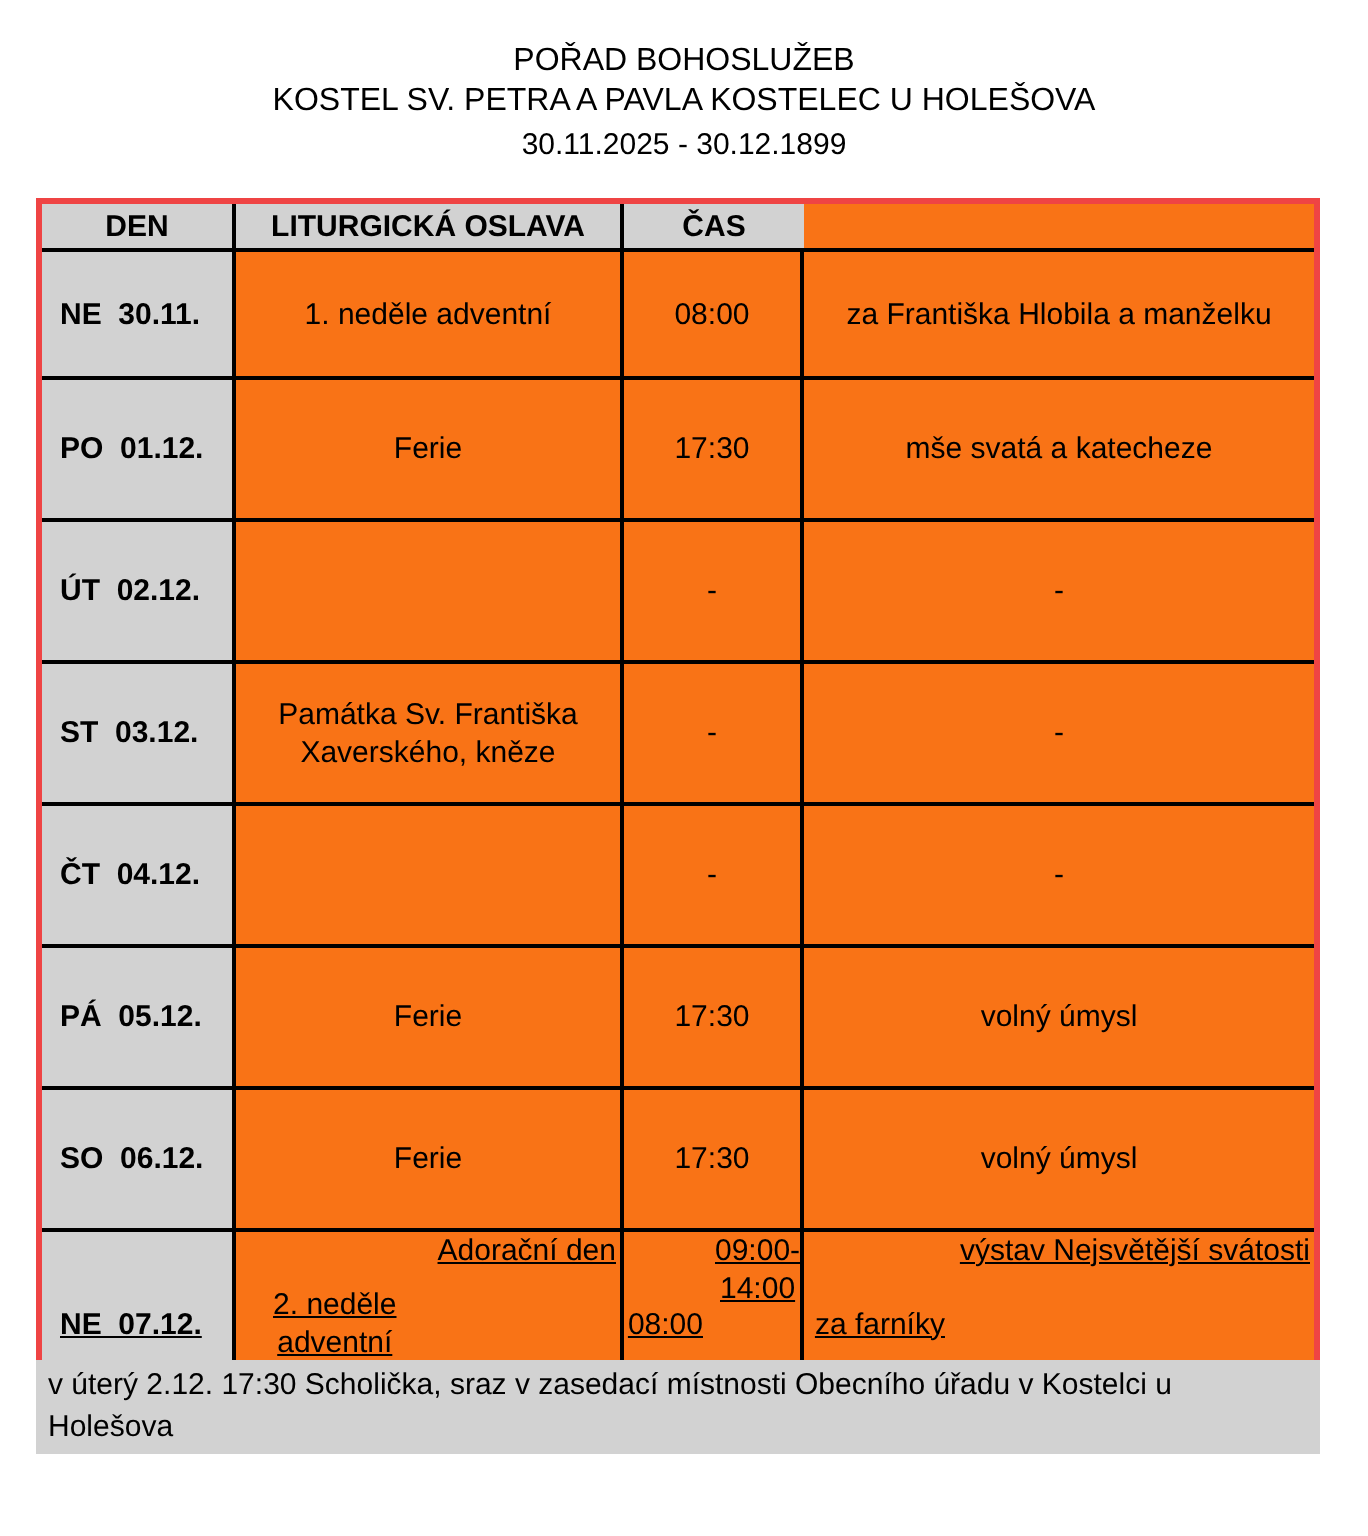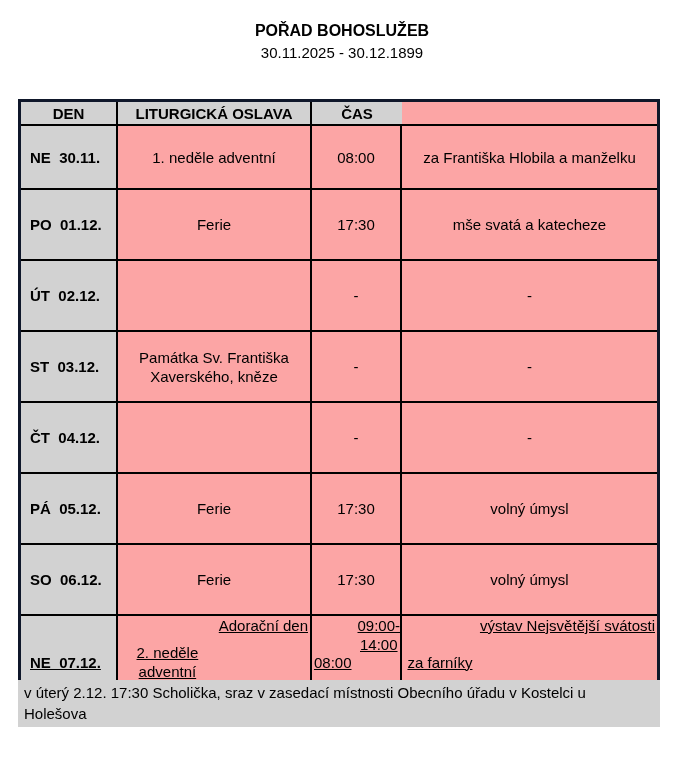--- a/index.html
+++ b/index.html
@@ -6,31 +6,31 @@
   .page {
     position: relative;
     width: 684px;
     height: 768px;
     background: #ffffff;
     color: #000000;
     font-family: "Liberation Sans", sans-serif;
     overflow: hidden;
   }
   .titles { text-align: center; padding-top: 21px; }
-  .title-main { font-weight: bold; font-size: 16px; line-height: 20px; }
+  .title-main { font-weight: normal; font-size: 16px; line-height: 20px; }
   .title-date { font-size: 15px; line-height: 20px; margin-top: 2px; }
 
   .tbl {
     position: absolute;
     left: 18px;
     top: 99px;
     width: 642px;
-    border: 3px solid #0f172a;
+    border: 3px solid #ef4444;
     box-sizing: border-box;
-    background: #fca5a5;
+    background: #f97316;
   }
   .row {
     display: grid;
     grid-template-columns: 97px 194px 90px 1fr;
     border-bottom: 2px solid #000;
   }
   .row:last-child { border-bottom: none; }
   .cell {
     border-right: 2px solid #000;
     display: flex;
@@ -85,20 +85,21 @@
     padding: 2px 8px 3px 6px;
   }
 </style>
 </head>
 <body>
 
 <div class="page">
 
   <div class="titles">
     <div class="title-main">POŘAD BOHOSLUŽEB</div>
+    <div class="title-main">KOSTEL SV. PETRA A PAVLA KOSTELEC U HOLEŠOVA</div>
     <div class="title-date">30.11.2025 - 30.12.1899</div>
   </div>
 
   <div class="tbl">
 
     <div class="row head-row">
       <div class="cell den">DEN</div>
       <div class="cell">LITURGICKÁ OSLAVA</div>
       <div class="cell">ČAS</div>
     </div>

